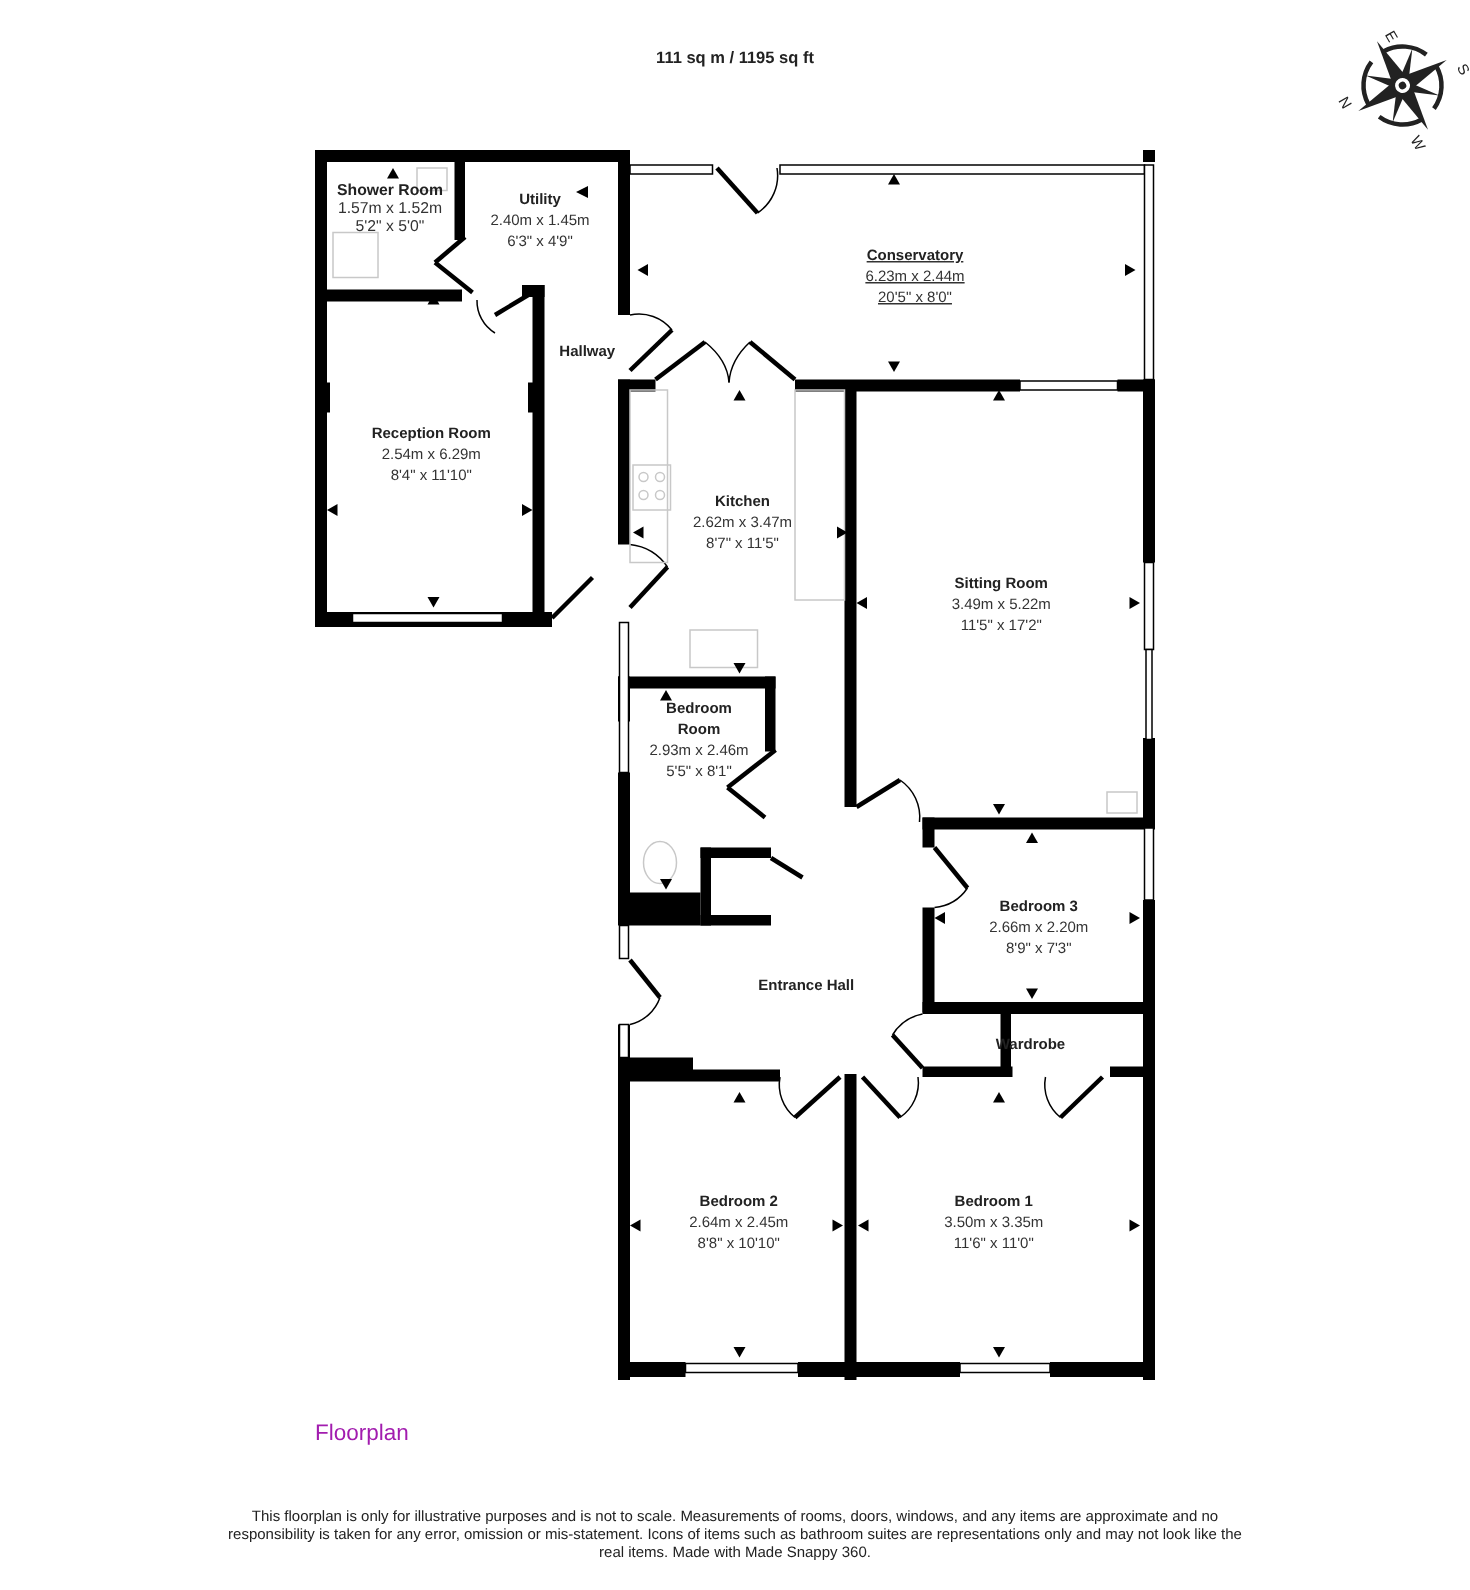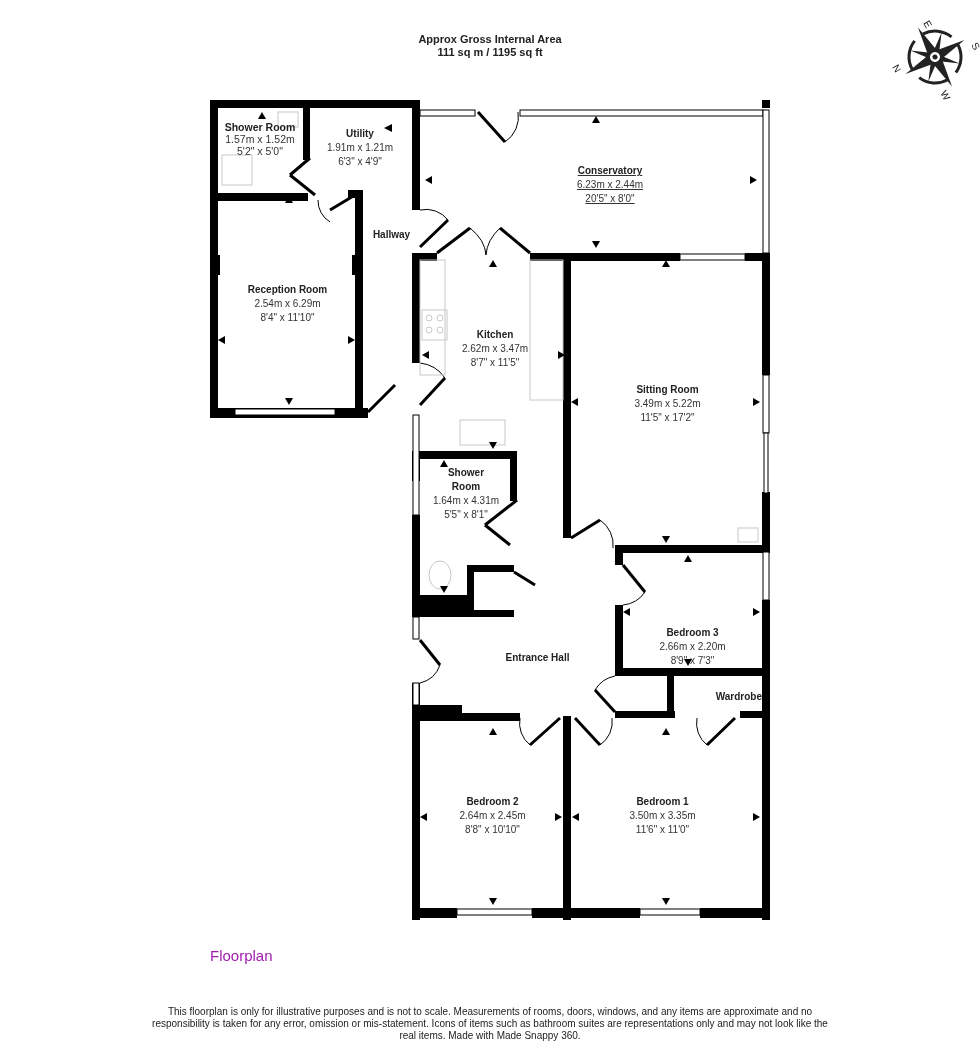--- a/index.html
+++ b/index.html
@@ -12,21 +12,20 @@
   .room { position: absolute; text-align: center; font-size: 10px; line-height: 14px; color: #333; }
   .room .name { font-weight: bold; color: #222; }
   .caption { position: absolute; left: 210px; top: 947px; font-size: 15px; color: #a21caf; }
   .disclaimer { position: absolute; left: 150px; top: 1006px; width: 680px; text-align: center;
                 font-size: 10px; line-height: 12px; color: #222; }
 </style>
 </head>
 <body>
 
 <div class="header">
-  <div>Approx Gross Internal Area</div>
   <div>111 sq m / 1195 sq ft</div>
 </div>
 
 <div class="compass">
   <svg width="90" height="100" viewBox="0 0 90 100">
     <g transform="translate(45,52) rotate(-30)">
       <circle r="26" fill="none" stroke="#222" stroke-width="3" stroke-dasharray="30 11"></circle>
       <polygon points="0,-34 5,-5 0,0 -5,-5" fill="#222"></polygon>
       <polygon points="0,34 5,5 0,0 -5,5" fill="#222"></polygon>
       <polygon points="-34,0 -5,-5 0,0 -5,5" fill="#222"></polygon>
@@ -201,21 +200,21 @@
   </g>
 </svg>
 
 <div class="room" style="left:218px; top:121px; width:84px; font-size:10.5px; line-height:12px;text-align:center;">
   <div class="name">Shower Room</div>
   <div>1.57m x 1.52m</div>
   <div>5'2" x 5'0"</div>
 </div>
 <div class="room" style="left:310px; top:127px; width:100px;">
   <div class="name">Utility</div>
-  <div>1.91m x 1.21m</div>
+  <div>2.40m x 1.45m</div>
   <div>6'3" x 4'9"</div>
 </div>
 <div class="room" style="left:540px; top:164px; width:140px;text-decoration:underline;">
   <div class="name">Conservatory</div>
   <div>6.23m x 2.44m</div>
   <div>20'5" x 8'0"</div>
 </div>
 <div class="room" style="left:364px; top:228px; width:55px;">
   <div class="name">Hallway</div>
 </div>
@@ -228,34 +227,34 @@
   <div class="name">Kitchen</div>
   <div>2.62m x 3.47m</div>
   <div>8'7" x 11'5"</div>
 </div>
 <div class="room" style="left:600px; top:383px; width:135px;">
   <div class="name">Sitting Room</div>
   <div>3.49m x 5.22m</div>
   <div>11'5" x 17'2"</div>
 </div>
 <div class="room" style="left:420px; top:466px; width:92px;">
-  <div class="name">Shower</div>
+  <div class="name">Bedroom</div>
   <div class="name">Room</div>
-  <div>1.64m x 4.31m</div>
+  <div>2.93m x 2.46m</div>
   <div>5'5" x 8'1"</div>
 </div>
-<div class="room" style="left:630px; top:626px; width:125px;">
+<div class="room" style="left:630px; top:598px; width:125px;">
   <div class="name">Bedroom 3</div>
   <div>2.66m x 2.20m</div>
   <div>8'9" x 7'3"</div>
 </div>
 <div class="room" style="left:480px; top:651px; width:115px;">
   <div class="name">Entrance Hall</div>
 </div>
-<div class="room" style="left:676px; top:690px; width:86px;text-align:right;">
+<div class="room" style="left:644px; top:690px; width:86px;">
   <div class="name">Wardrobe</div>
 </div>
 <div class="room" style="left:425px; top:795px; width:135px;">
   <div class="name">Bedroom 2</div>
   <div>2.64m x 2.45m</div>
   <div>8'8" x 10'10"</div>
 </div>
 <div class="room" style="left:595px; top:795px; width:135px;">
   <div class="name">Bedroom 1</div>
   <div>3.50m x 3.35m</div>

